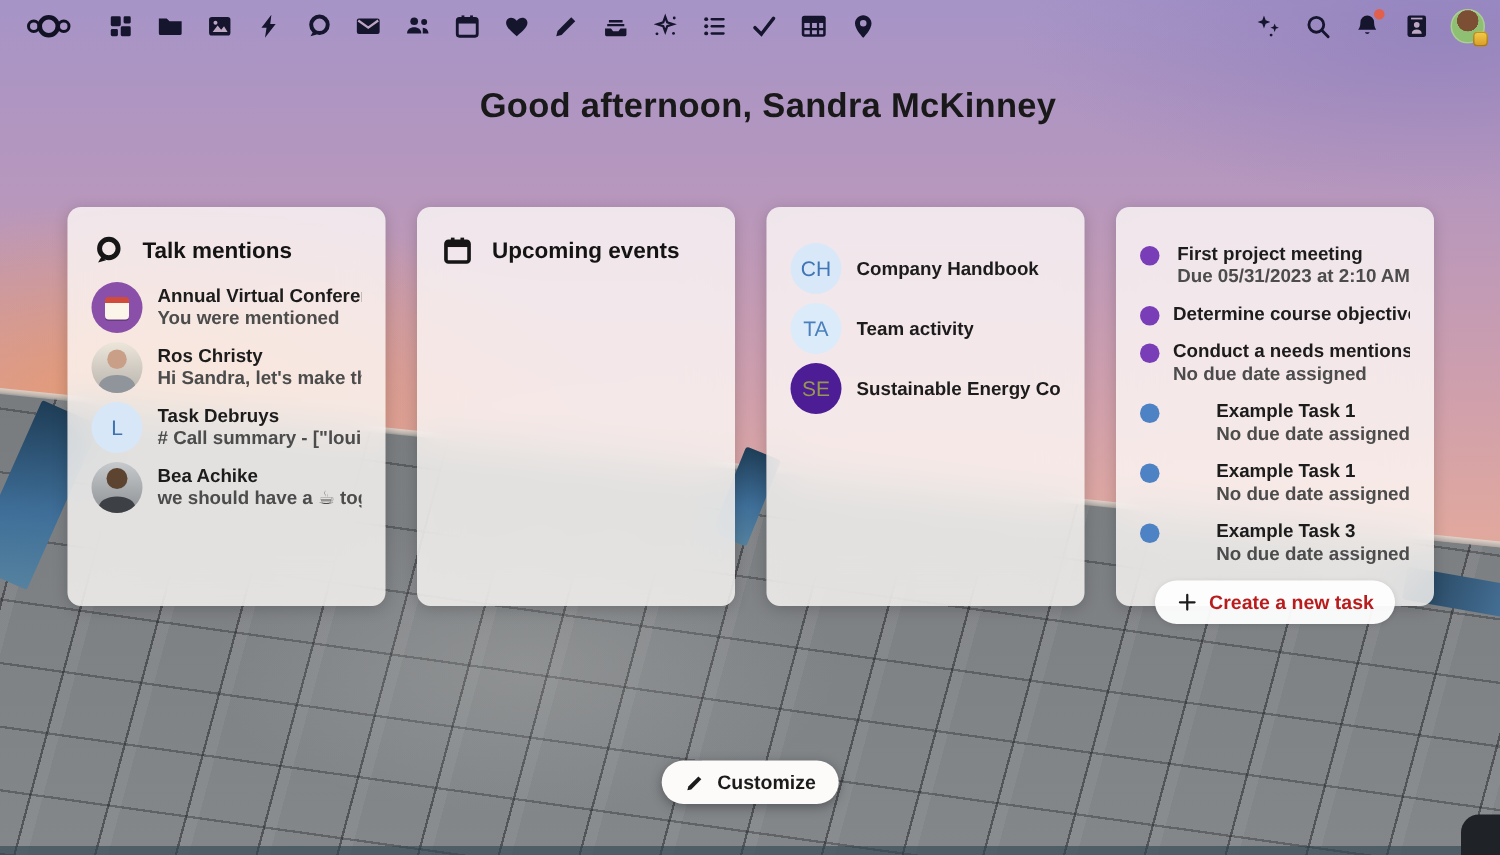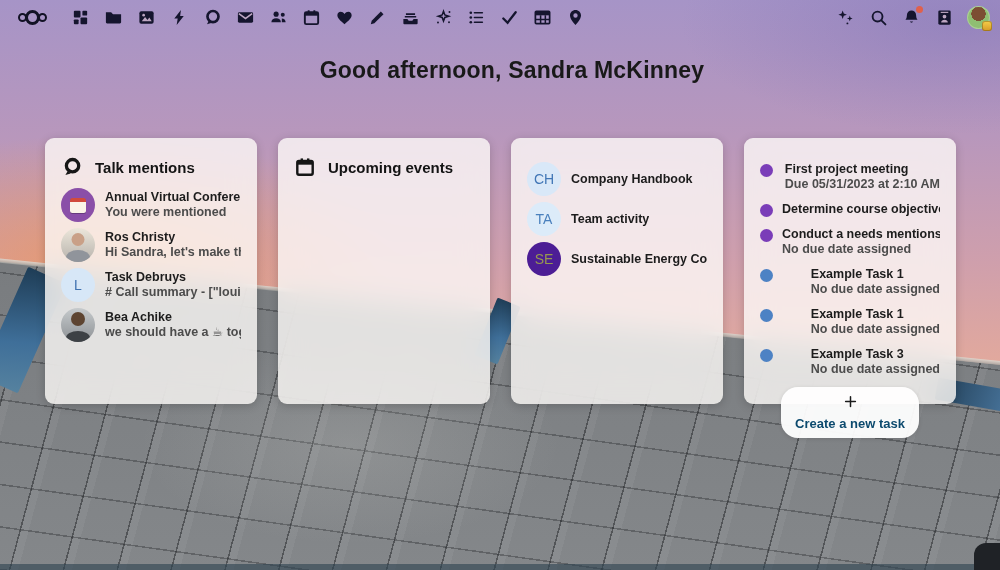--- a/index.html
+++ b/index.html
@@ -90,21 +90,21 @@
   .av-bea::before  { content:""; position:absolute; top:4px; left:50%; transform:translateX(-50%);
     width:14px; height:14px; border-radius:50%; background:#5d4431; }
   .av-bea::after   { content:""; position:absolute; bottom:-3px; left:50%; transform:translateX(-50%);
     width:24px; height:14px; border-radius:50% 50% 0 0; background:#3d4145; }
 
   
   .task-row { display:flex; align-items:flex-start; gap:9px; margin-bottom:10px; cursor:pointer;justify-content:space-between; }
   .task-dot { width:13px; height:13px; border-radius:50%; margin-top:2px; flex:0 0 auto; }
   .pill-btn { display:flex; align-items:center; gap:7px; margin:4px auto 0; border:none; cursor:pointer;
     background:rgba(255,255,255,.95); border-radius:17px; padding:7px 14px;
-    font-family:inherit; font-size:13px; font-weight:700; color:#0c4a6e; box-shadow:0 1px 4px rgba(0,0,0,.12);flex-direction:column; }
+    font-family:inherit; font-size:13px; font-weight:700; color:#b91c1c; box-shadow:0 1px 4px rgba(0,0,0,.12); }
   .pill-btn svg { width:15px; height:15px; }
 
   .customize-btn { position:absolute; z-index:10; left:50%; top:507px; transform:translateX(-50%);
     display:flex; align-items:center; gap:8px; border:none; cursor:pointer;
     background:#fcfbfa; border-radius:17px; padding:7px 15px;
     font-family:inherit; font-size:13px; font-weight:700; color:#1b1b1b; box-shadow:0 2px 8px rgba(0,0,0,.35); }
   .customize-btn svg { width:14px; height:14px; }
 </style>
 </head>
 <body>
@@ -426,14 +426,20 @@
       <button class="pill-btn">
         <svg viewBox="0 0 20 20">
             <path d="M10 3.5v13M3.5 10h13" stroke="#1b1b1b" stroke-width="2" stroke-linecap="round"></path>
           </svg>
         <span>Create a new task</span>
       </button>
     </section>
 
   </main>
 
+  <button class="customize-btn">
+    <svg viewBox="0 0 20 20" fill="#1b1b1b">
+        <path d="M3 17l.9-3.7 9.6-9.6 2.8 2.8-9.6 9.6z"></path>
+      </svg>
+    <span>Customize</span>
+  </button>
 
 </div>
 
 </body></html>

